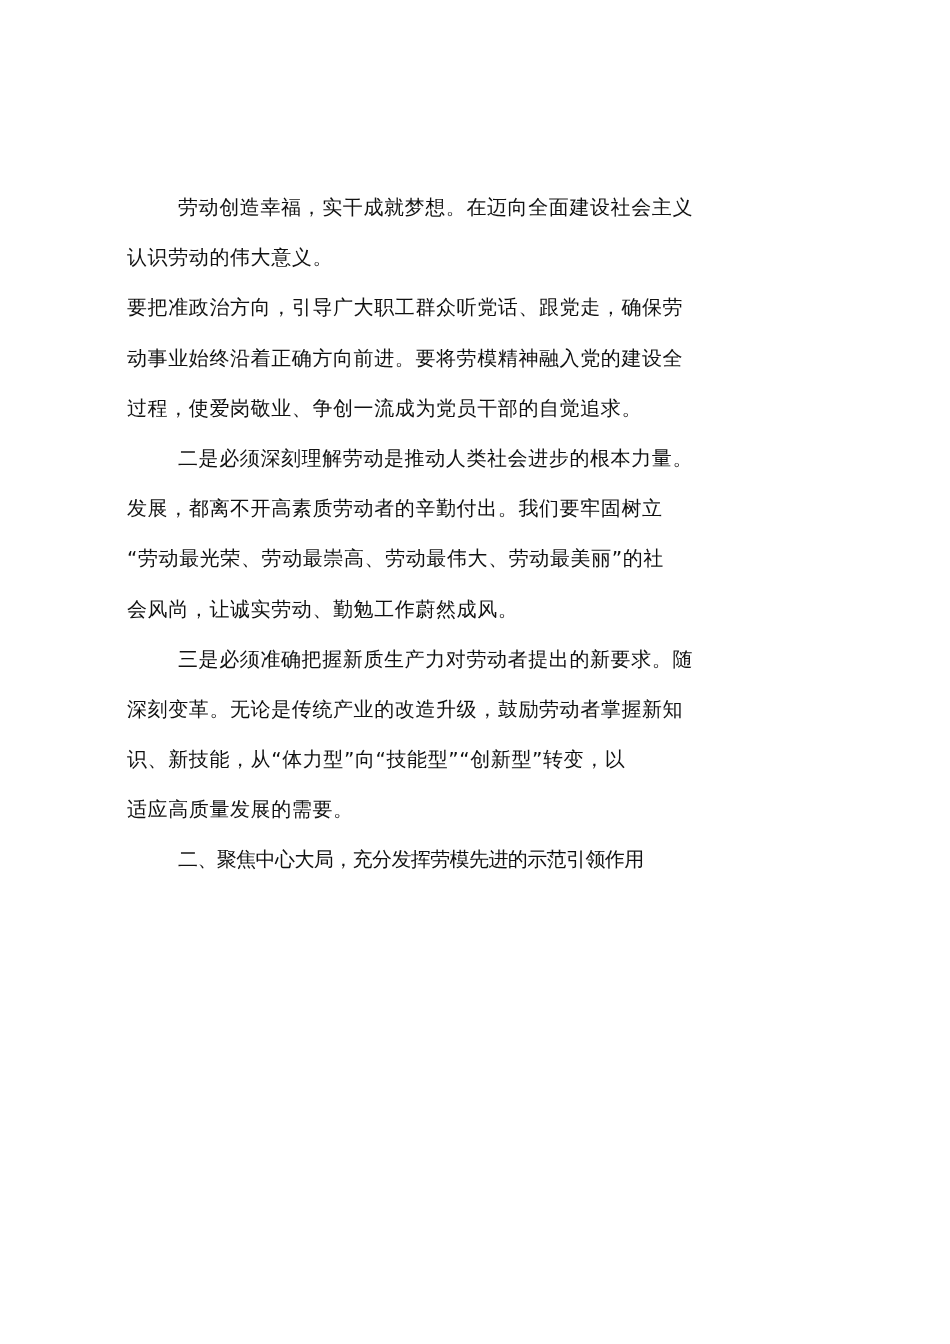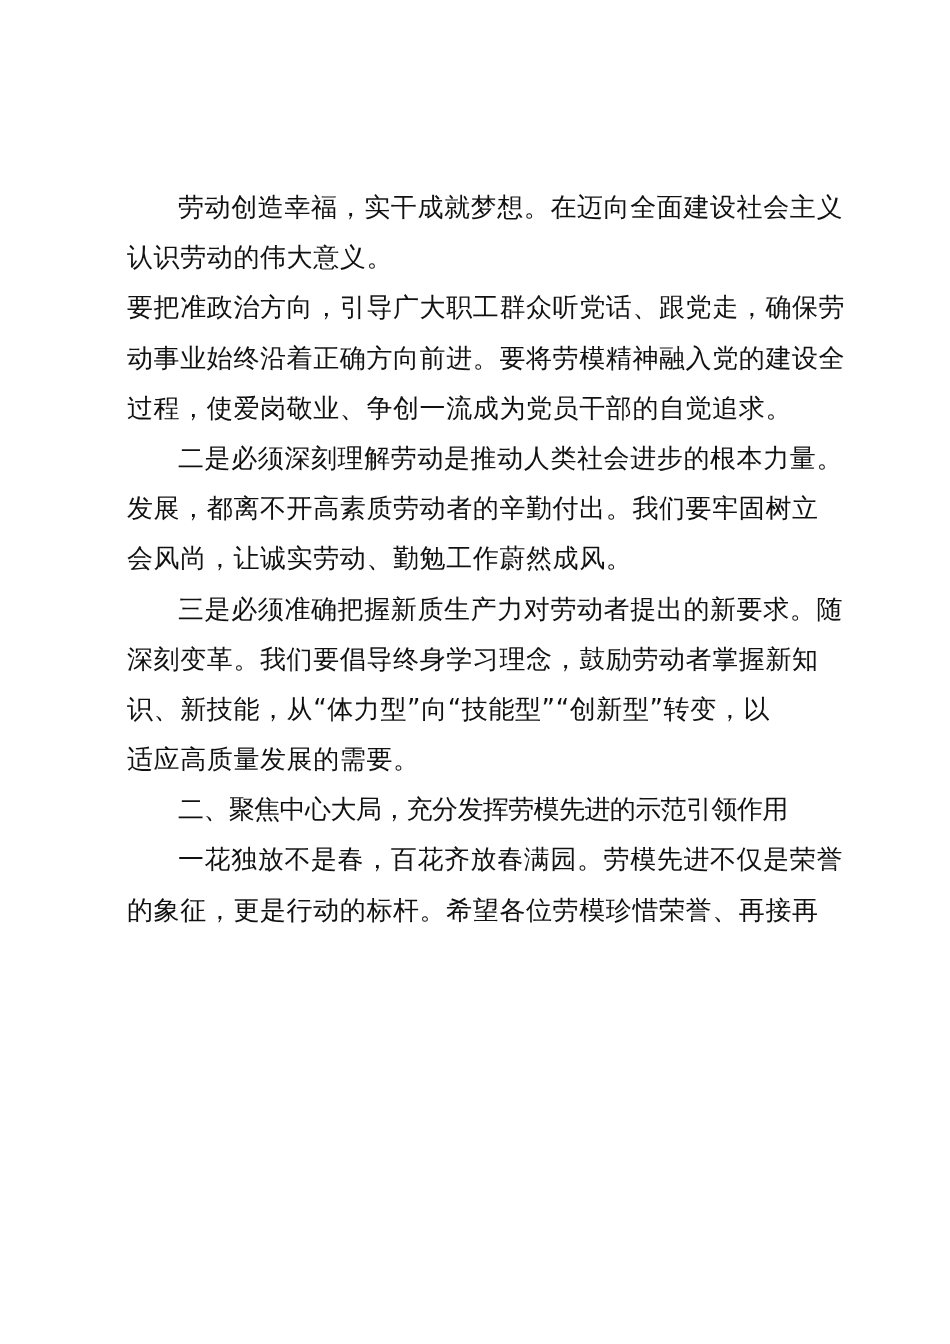--- a/index.html
+++ b/index.html
@@ -17,21 +17,21 @@
     }
     .page {
       position: absolute;
       left: 127px;
       top: 182px;
       width: 710px;
     }
     .line {
       height: 50.2px;
       line-height: 50.2px;
-      font-size: 26px;
+      font-size: 20px;
       white-space: nowrap;
       letter-spacing: 0.6px;
     }
     .indent {
       padding-left: 51px;
     }
     .heading {
       padding-left: 51px;
       letter-spacing: -0.6px;
     }
@@ -48,32 +48,29 @@
 
   <div class="paragraph">
     <div class="line">要把准政治方向，引导广大职工群众听党话、跟党走，确保劳</div>
     <div class="line">动事业始终沿着正确方向前进。要将劳模精神融入党的建设全</div>
     <div class="line">过程，使爱岗敬业、争创一流成为党员干部的自觉追求。</div>
   </div>
 
   <div class="paragraph">
     <div class="line indent">二是必须深刻理解劳动是推动人类社会进步的根本力量。</div>
     <div class="line">发展，都离不开高素质劳动者的辛勤付出。我们要牢固树立</div>
+    <div class="line">“劳动最光荣、劳动最崇高、劳动最伟大、劳动最美丽”的社</div>
     <div class="line">会风尚，让诚实劳动、勤勉工作蔚然成风。</div>
   </div>
 
   <div class="paragraph">
     <div class="line indent">三是必须准确把握新质生产力对劳动者提出的新要求。随</div>
-    <div class="line">深刻变革。我们要倡导终身学习理念，鼓励劳动者掌握新知</div>
+    <div class="line">深刻变革。无论是传统产业的改造升级，鼓励劳动者掌握新知</div>
     <div class="line">识、新技能，从“体力型”向“技能型”“创新型”转变，以</div>
     <div class="line">适应高质量发展的需要。</div>
   </div>
 
   <div class="paragraph">
     <div class="line heading">二、聚焦中心大局，充分发挥劳模先进的示范引领作用</div>
   </div>
 
-  <div class="paragraph">
-    <div class="line indent">一花独放不是春，百花齐放春满园。劳模先进不仅是荣誉</div>
-    <div class="line">的象征，更是行动的标杆。希望各位劳模珍惜荣誉、再接再</div>
-  </div>
 
 </div>
 
 </body></html>

